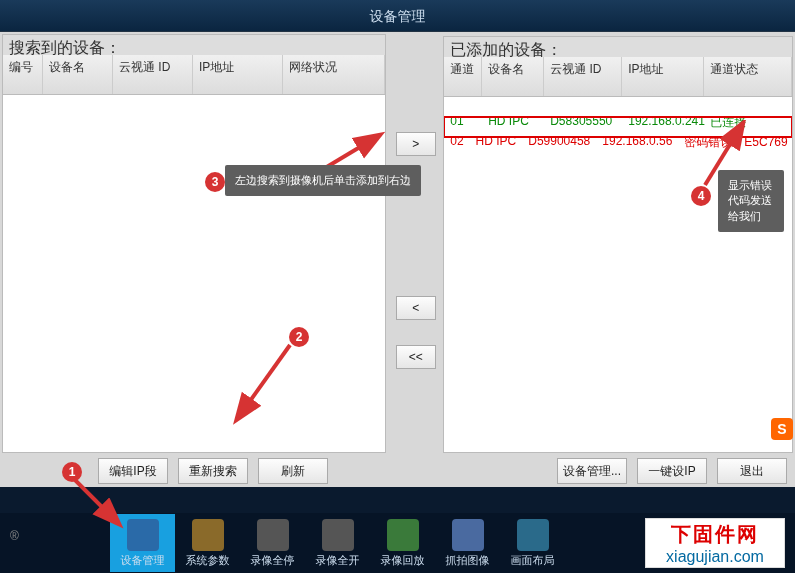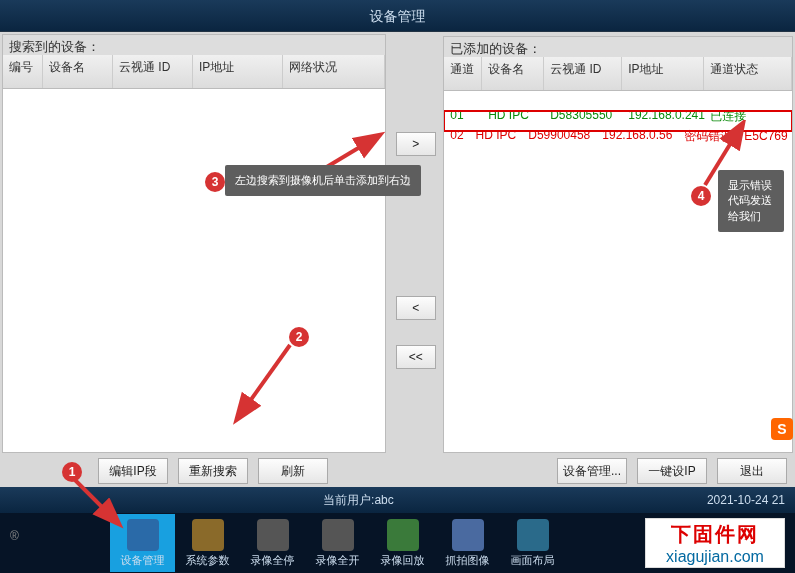--- a/index.html
+++ b/index.html
@@ -4,22 +4,22 @@
 <style>
 *{box-sizing:border-box;margin:0;padding:0;font-family:"Microsoft YaHei",SimSun,sans-serif}
 body{width:795px;height:573px;background:#000;overflow:hidden;position:relative}
 .window{position:absolute;top:0;left:0;right:0;bottom:0;background:#0a1a2e}
 .titlebar{height:32px;background:linear-gradient(#1a3a5a,#0a2540);color:#cde;text-align:center;line-height:32px;font-size:14px;border-bottom:1px solid #234}
 .content{position:absolute;top:32px;left:0;right:0;bottom:118px;background:#d8d8d8;display:flex}
 .left-pane{width:49%;background:#fff;display:flex;flex-direction:column;border:1px solid #bbb;margin:2px}
 .right-pane{width:44%;background:#fff;display:flex;flex-direction:column;border:1px solid #bbb;margin:4px 2px 2px 0}
 .middle-col{width:7%;display:flex;flex-direction:column;align-items:center;justify-content:flex-start;padding-top:100px;gap:140px}
 .middle-group{display:flex;flex-direction:column;gap:25px}
-.pane-label{height:20px;font-size:13px;padding:3px 6px;color:#333;background:#ddd}
-.grid-header{display:flex;height:34px;background:linear-gradient(#f0f0f0,#dcdcdc);border-bottom:1px solid #bbb}
+.pane-label{height:20px;font-size:16px;padding:3px 6px;color:#333;background:#ddd}
+.grid-header{display:flex;height:40px;background:linear-gradient(#f0f0f0,#dcdcdc);border-bottom:1px solid #bbb}
 .grid-header>div{font-size:12px;padding:4px 6px;border-right:1px solid #ccc;color:#333}
 .grid-body{flex:1;background:#fff;overflow:auto}
 .row{display:flex;height:20px;font-size:12px}
 .row>div{padding:17px 6px;white-space:nowrap}
 .row.green>div{color:#0a8a0a}
 .row.red>div{color:#d00}
 .row.hl{outline:2px solid #d00;outline-offset:-1px}
 .btn{display:inline-block;min-width:70px;height:26px;background:linear-gradient(#fdfdfd,#e6e6e6);border:1px solid #aaa;font-size:12px;text-align:center;line-height:24px;color:#222;cursor:pointer}
 .btn-sm{min-width:40px;height:24px;line-height:22px}
 .button-row{position:absolute;bottom:86px;left:0;right:0;height:32px;display:flex;align-items:center;padding:0 8px;gap:10px;background:#d8d8d8}
@@ -99,24 +99,20 @@
     <div style="width:80px"></div>
     <div class="btn">编辑IP段</div>
     <div class="btn">重新搜索</div>
     <div class="btn">刷新</div>
     <div class="spacer"></div>
     <div class="btn">设备管理...</div>
     <div class="btn">一键设IP</div>
     <div class="btn">退出</div>
   </div>
 
-  <div class="statusbar">
-    <div class="center">当前用户:abc</div>
-    <div>2021-10-24  21</div>
-  </div>
 
   <div class="taskbar" id="taskbar">
       <div class="task-item active">
         <div class="task-icon" style="background: rgb(42, 106, 168);"></div>
         <div>设备管理</div>
       </div>
       <div class="task-item">
         <div class="task-icon" style="background: rgb(138, 106, 42);"></div>
         <div>系统参数</div>
       </div>

